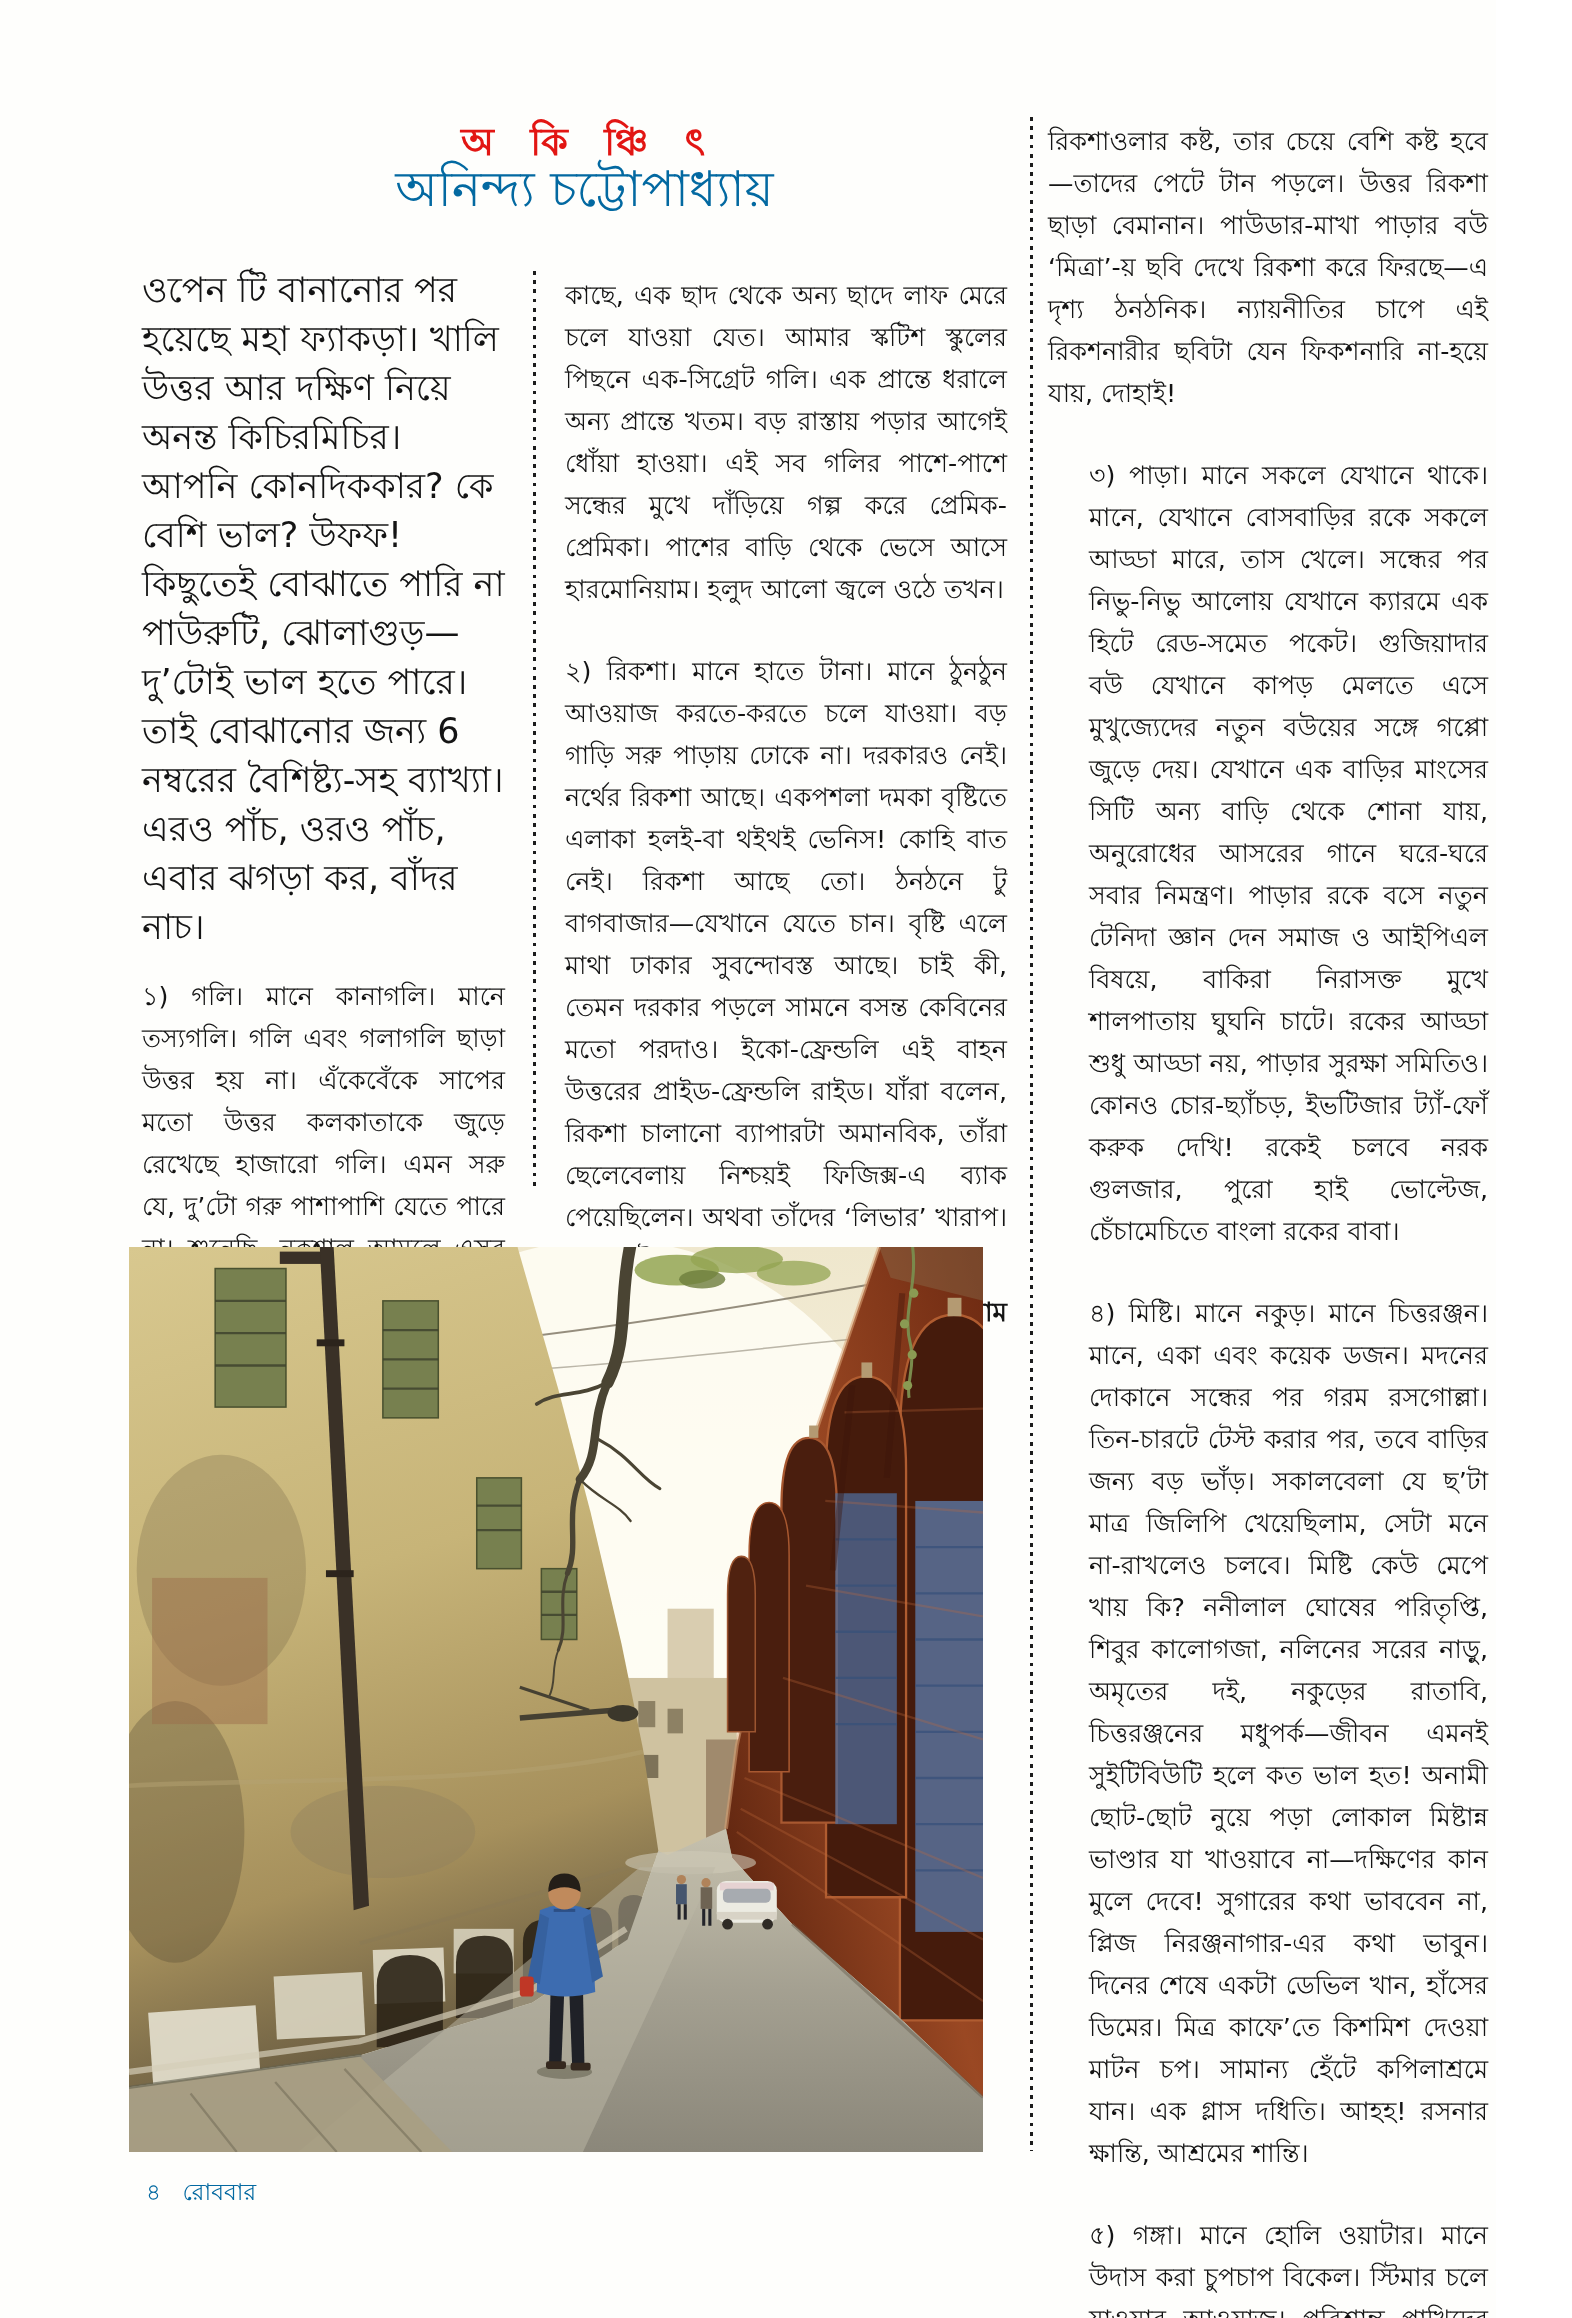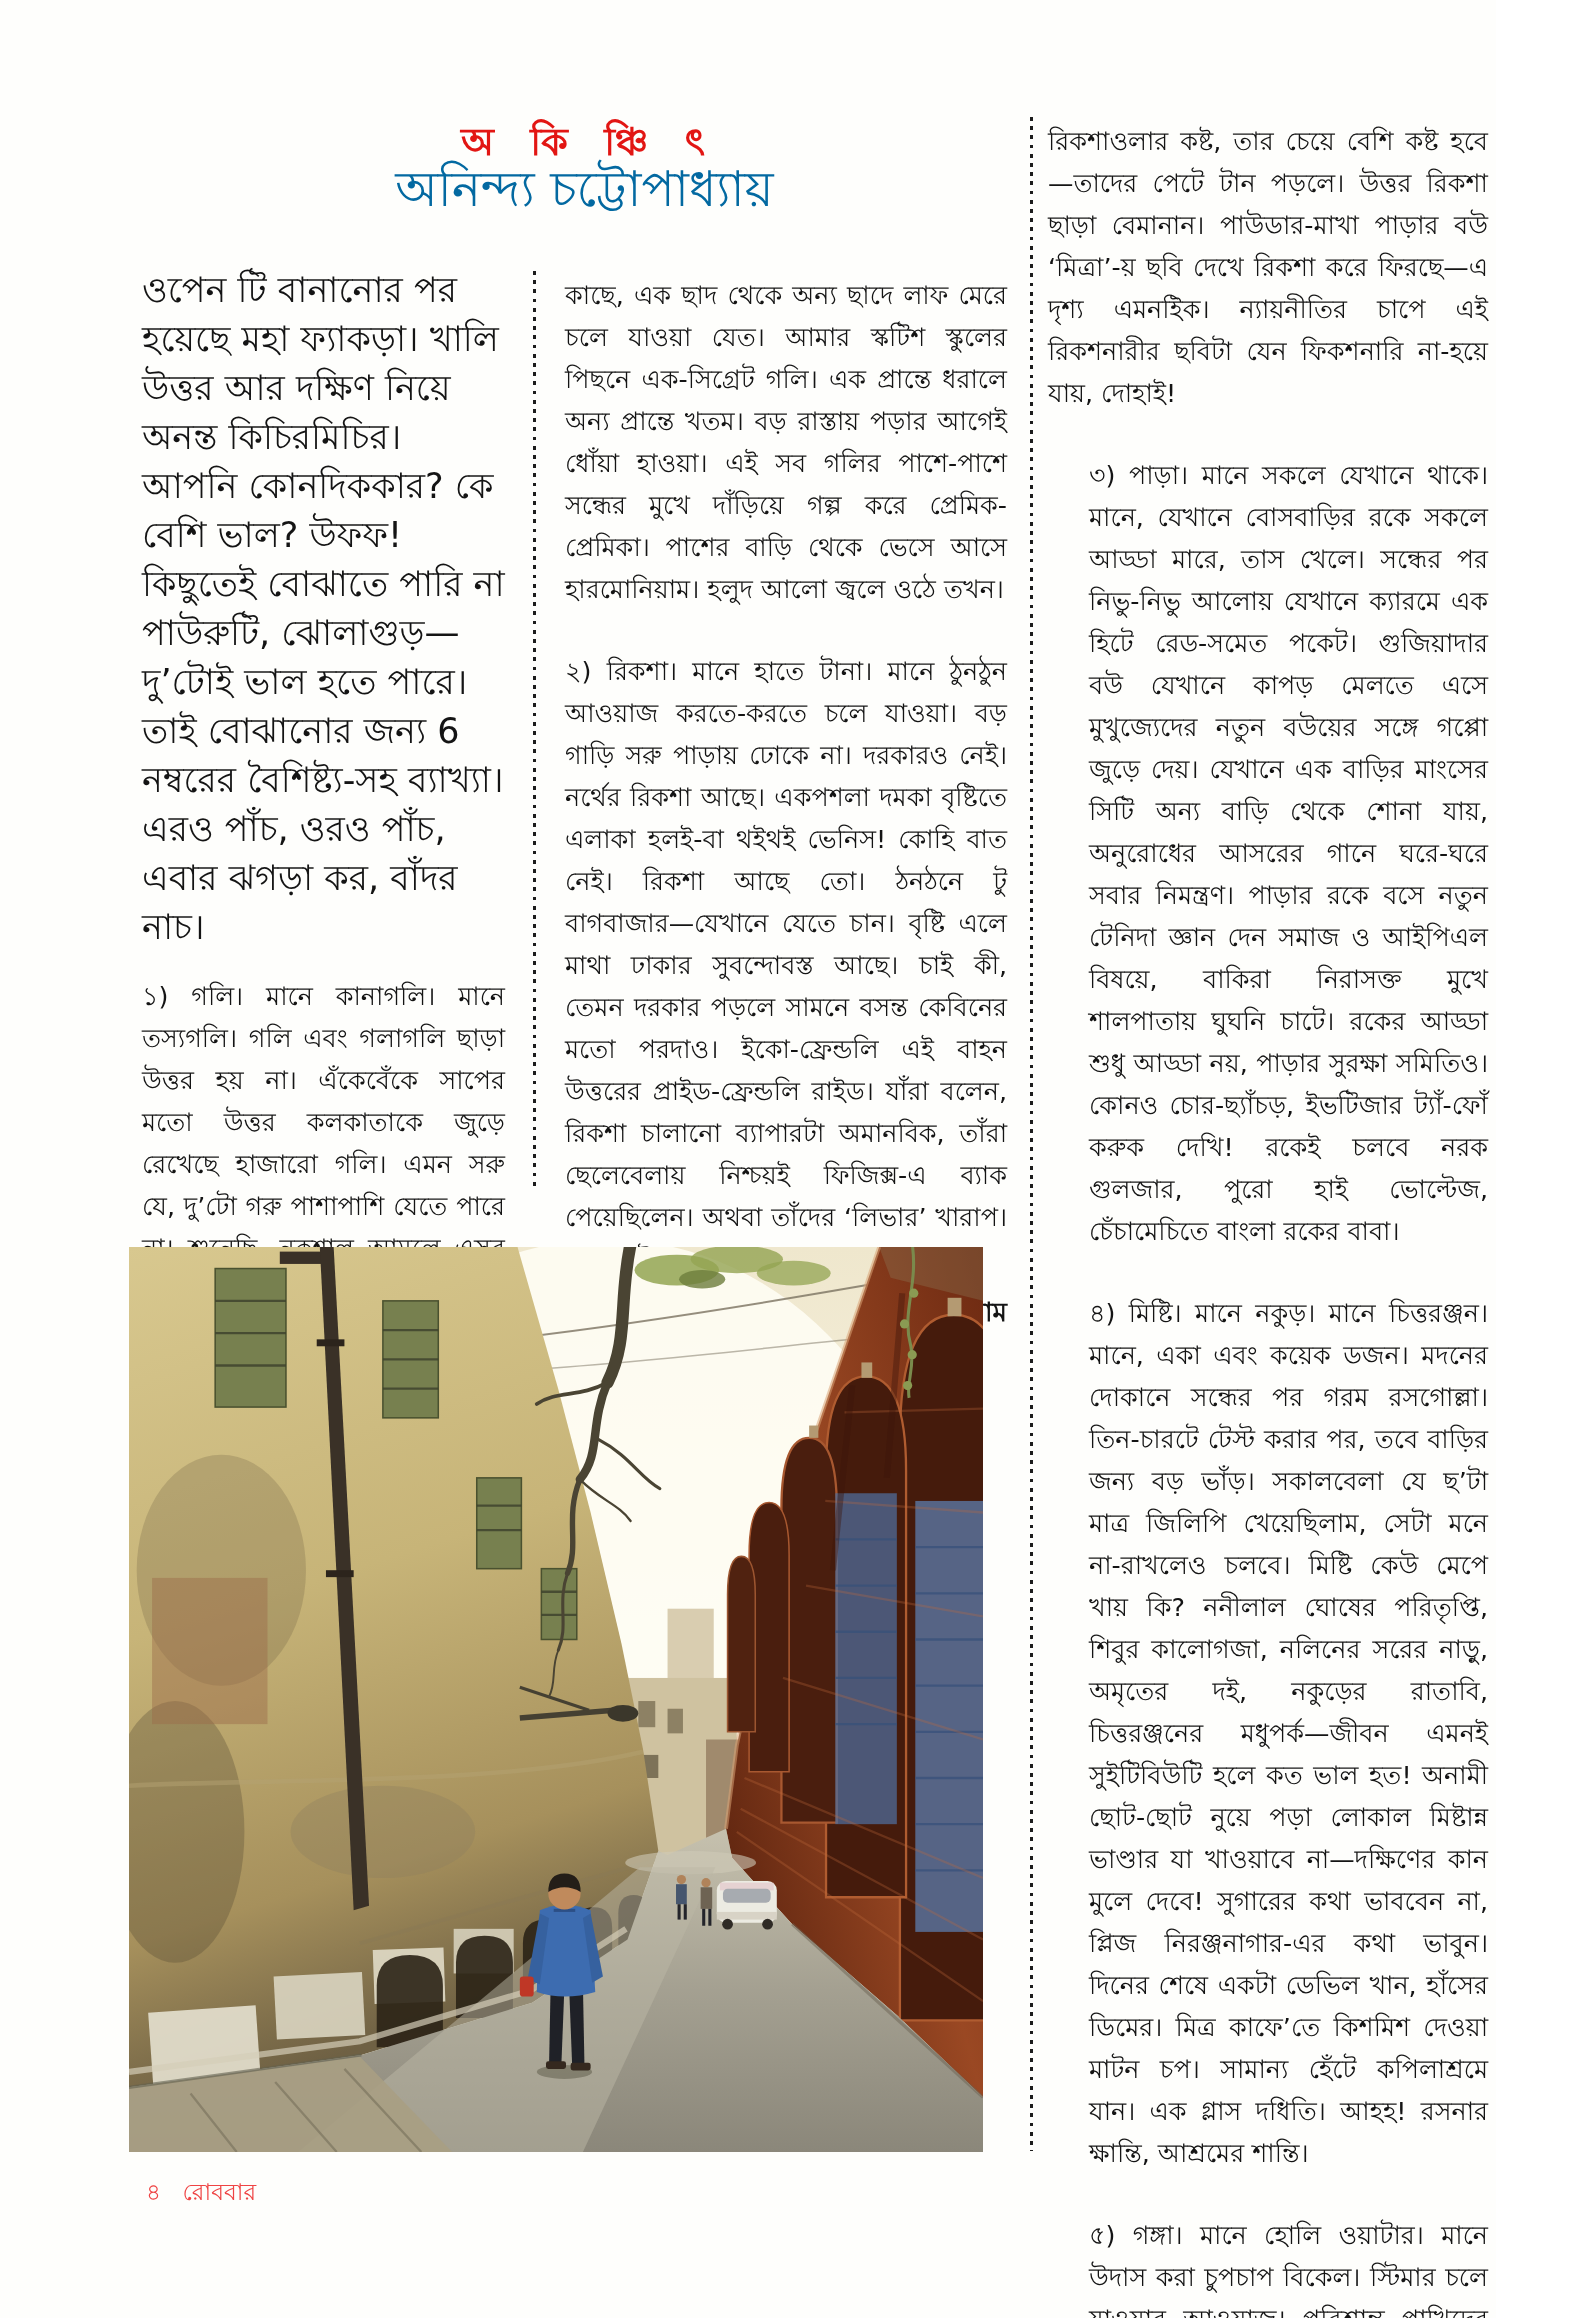--- a/index.html
+++ b/index.html
@@ -20,21 +20,21 @@
   .col2 .body-par + .body-par{margin-top:40px;}
   .credit{text-align:right;font-weight:bold;font-size:26px;margin-top:10.8px !important;}
   .col3{left:1048px;top:120px;width:440px;}
   .col3 .body-par + .body-par{margin-top:40px;margin-left:41px;}
   .vsep{position:absolute;width:3.1px;
         background-image:repeating-linear-gradient(to bottom,#1c1c1c 0 3.8px,rgba(0,0,0,0) 3.8px 9.2px);}
   .sep1{left:533px;top:271px;height:916px;}
   .sep2{left:1030px;top:117px;height:2034px;}
   .photo{position:absolute;left:129px;top:1247px;width:854px;height:905px;margin:0;}
   .photo svg{display:block;width:854px;height:905px;}
-  .pagefoot{position:absolute;left:146px;top:2174px;font-size:23px;color:#ef4444;}
+  .pagefoot{position:absolute;left:146px;top:2174px;font-size:23px;color:#0369a1;}
   .pagefoot .mag{margin-left:21.6px;}
 </style>
 </head>
 <body>
 
 <div class="page">
 
   <header>
     <div class="kicker">অ কি ঞ্চি ৎ</div>
     <h1 class="author">অনিন্দ্য চট্টোপাধ্যায়</h1>
@@ -48,21 +48,21 @@
     <p class="body-par">১) গলি। মানে কানাগলি। মানে তস্যগলি। গলি এবং গলাগলি ছাড়া উত্তর হয় না। এঁকেবেঁকে সাপের মতো উত্তর কলকাতাকে জুড়ে রেখেছে হাজারো গলি। এমন সরু যে, দু’টো গরু পাশাপাশি যেতে পারে না। শুনেছি, নকশাল আমলে এসব গলি দিয়ে পলকে উধাও হয়ে যেতেন অতিবিপ্লবীর দল। গলির দু’ধারের বাড়িগুলো এতটাই ঝুঁকে একে-অপরের</p>
   </section>
 
   <section class="col col2">
     <p class="body-par">কাছে, এক ছাদ থেকে অন্য ছাদে লাফ মেরে চলে যাওয়া যেত। আমার স্কটিশ স্কুলের পিছনে এক-সিগ্রেট গলি। এক প্রান্তে ধরালে অন্য প্রান্তে খতম। বড় রাস্তায় পড়ার আগেই ধোঁয়া হাওয়া। এই সব গলির পাশে-পাশে সন্ধের মুখে দাঁড়িয়ে গল্প করে প্রেমিক-প্রেমিকা। পাশের বাড়ি থেকে ভেসে আসে হারমোনিয়াম। হলুদ আলো জ্বলে ওঠে তখন।</p>
     <p class="body-par">২) রিকশা। মানে হাতে টানা। মানে ঠুনঠুন আওয়াজ করতে-করতে চলে যাওয়া। বড় গাড়ি সরু পাড়ায় ঢোকে না। দরকারও নেই। নর্থের রিকশা আছে। একপশলা দমকা বৃষ্টিতে এলাকা হলই-বা থইথই ভেনিস! কোহি বাত নেই। রিকশা আছে তো। ঠনঠনে টু বাগবাজার—যেখানে যেতে চান। বৃষ্টি এলে মাথা ঢাকার সুবন্দোবস্ত আছে। চাই কী, তেমন দরকার পড়লে সামনে বসন্ত কেবিনের মতো পরদাও। ইকো-ফ্রেন্ডলি এই বাহন উত্তরের প্রাইড-ফ্রেন্ডলি রাইড। যাঁরা বলেন, রিকশা চালানো ব্যাপারটা অমানবিক, তাঁরা ছেলেবেলায় নিশ্চয়ই ফিজিক্স-এ ব্যাক পেয়েছিলেন। অথবা তাঁদের ‘লিভার’ খারাপ। বাবুকে টানতে যত না</p>
     <p class="body-par credit">অলিগলি চলি রাম</p>
   </section>
 
   <section class="col col3">
-    <p class="body-par">রিকশাওলার কষ্ট, তার চেয়ে বেশি কষ্ট হবে—তাদের পেটে টান পড়লে। উত্তর রিকশা ছাড়া বেমানান। পাউডার-মাখা পাড়ার বউ ‘মিত্রা’-য় ছবি দেখে রিকশা করে ফিরছে—এ দৃশ্য এমনইিক। ন্যায়নীতির চাপে এই রিকশনারীর ছবিটা যেন ফিকশনারি না-হয়ে যায়, দোহাই!</p>
+    <p class="body-par">রিকশাওলার কষ্ট, তার চেয়ে বেশি কষ্ট হবে—তাদের পেটে টান পড়লে। উত্তর রিকশা ছাড়া বেমানান। পাউডার-মাখা পাড়ার বউ ‘মিত্রা’-য় ছবি দেখে রিকশা করে ফিরছে—এ দৃশ্য ঠনঠনিক। ন্যায়নীতির চাপে এই রিকশনারীর ছবিটা যেন ফিকশনারি না-হয়ে যায়, দোহাই!</p>
     <p class="body-par">৩) পাড়া। মানে সকলে যেখানে থাকে। মানে, যেখানে বোসবাড়ির রকে সকলে আড্ডা মারে, তাস খেলে। সন্ধের পর নিভু-নিভু আলোয় যেখানে ক্যারমে এক হিটে রেড-সমেত পকেট। গুজিয়াদার বউ যেখানে কাপড় মেলতে এসে মুখুজ্যেদের নতুন বউয়ের সঙ্গে গপ্পো জুড়ে দেয়। যেখানে এক বাড়ির মাংসের সিটি অন্য বাড়ি থেকে শোনা যায়, অনুরোধের আসরের গানে ঘরে-ঘরে সবার নিমন্ত্রণ। পাড়ার রকে বসে নতুন টেনিদা জ্ঞান দেন সমাজ ও আইপিএল বিষয়ে, বাকিরা নিরাসক্ত মুখে শালপাতায় ঘুঘনি চাটে। রকের আড্ডা শুধু আড্ডা নয়, পাড়ার সুরক্ষা সমিতিও। কোনও চোর-ছ্যাঁচড়, ইভটিজার ট্যাঁ-ফোঁ করুক দেখি! রকেই চলবে নরক গুলজার, পুরো হাই ভোল্টেজ, চেঁচামেচিতে বাংলা রকের বাবা।</p>
     <p class="body-par">৪) মিষ্টি। মানে নকুড়। মানে চিত্তরঞ্জন। মানে, একা এবং কয়েক ডজন। মদনের দোকানে সন্ধের পর গরম রসগোল্লা। তিন-চারটে টেস্ট করার পর, তবে বাড়ির জন্য বড় ভাঁড়। সকালবেলা যে ছ’টা মাত্র জিলিপি খেয়েছিলাম, সেটা মনে না-রাখলেও চলবে। মিষ্টি কেউ মেপে খায় কি? ননীলাল ঘোষের পরিতৃপ্তি, শিবুর কালোগজা, নলিনের সরের নাড়ু, অমৃতের দই, নকুড়ের রাতাবি, চিত্তরঞ্জনের মধুপর্ক—জীবন এমনই সুইটিবিউটি হলে কত ভাল হত! অনামী ছোট-ছোট নুয়ে পড়া লোকাল মিষ্টান্ন ভাণ্ডার যা খাওয়াবে না—দক্ষিণের কান মুলে দেবে! সুগারের কথা ভাববেন না, প্লিজ নিরঞ্জনাগার-এর কথা ভাবুন। দিনের শেষে একটা ডেভিল খান, হাঁসের ডিমের। মিত্র কাফে’তে কিশমিশ দেওয়া মাটন চপ। সামান্য হেঁটে কপিলাশ্রমে যান। এক গ্লাস দধিতি। আহহ! রসনার ক্ষান্তি, আশ্রমের শান্তি।</p>
     <p class="body-par">৫) গঙ্গা। মানে হোলি ওয়াটার। মানে উদাস করা চুপচাপ বিকেল। স্টিমার চলে যাওয়ার আওয়াজ। পরিশ্রান্ত পাখিদের ছুটোছুটি। ন্যাংটো বাচ্চার জলে পড়ার ‘ঝুপ’ আওয়াজ। গঙ্গা পুরোপুরি উত্তরের। দক্ষিণের লোককে শেষ পারানির কড়ি ভাসাতে হয় আদি গঙ্গায়, সেখানে এখন জল নেই, শুকনো স্মৃতি রয়েছে। উত্তরের মানুষ জলের সামনে দাঁড়ায়, শান্ত সমাহিত</p>
   </section>
 
   <figure class="photo">
     <svg viewBox="0 0 1110 1176" preserveAspectRatio="none" role="img" aria-label="alley photo">
       <defs>
         <linearGradient id="skyg" x1="0" y1="0" x2="0" y2="1">
           <stop offset="0" stop-color="#efe7cd"></stop>

